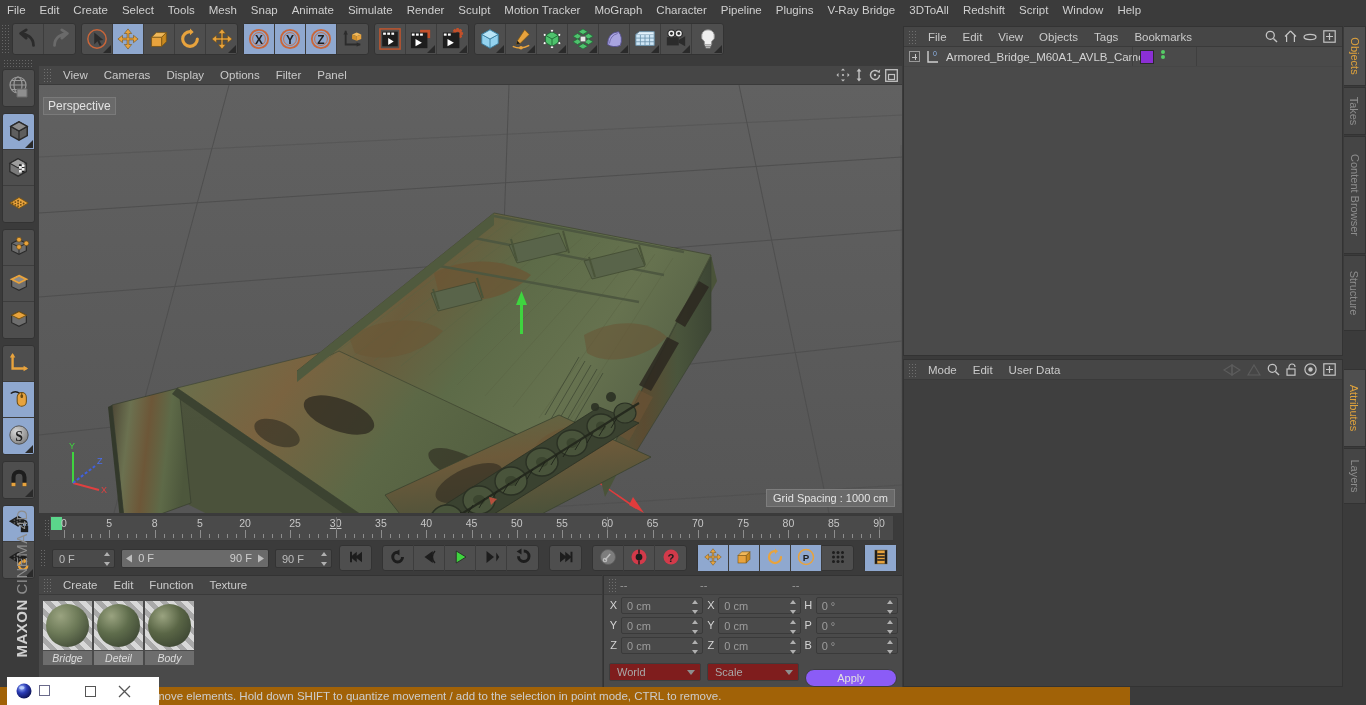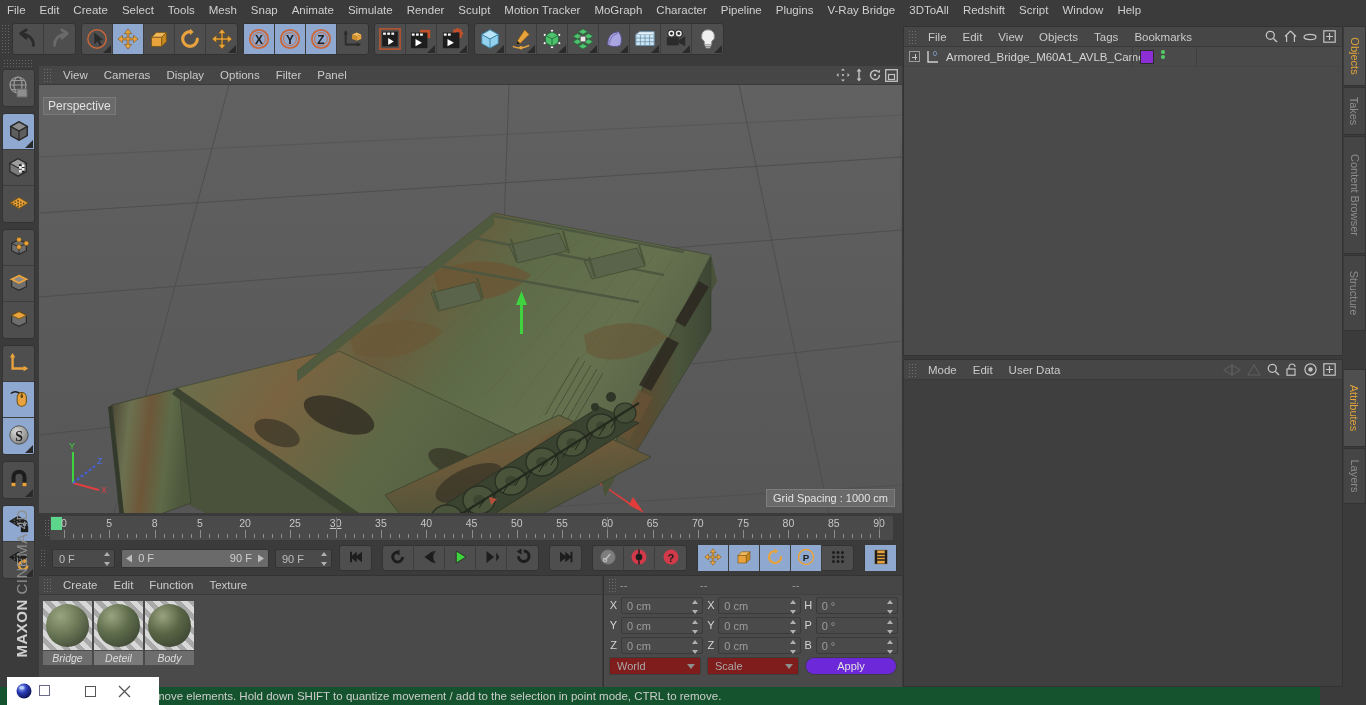--- a/index.html
+++ b/index.html
@@ -228,22 +228,22 @@
   .ddl{
     flex:1; height:18px; background:#7f1d1d; border:1px solid #3d3d3d; border-radius:2px;
     position:relative; color:#a8a8a8; font-size:11px; line-height:17px; padding-left:7px;
   }
   .ddl .arw{
     position:absolute; right:5px; top:6px;
     border-left:4px solid transparent; border-right:4px solid transparent;
     border-top:5px solid #8e8e8e;
   }
   .applybtn{
-    width:92px; height:18px; background:#6d28d9; border:1px solid #3d3d3d;
-    border-radius:9px; text-align:center; font-size:11px; color:#e0e0e0; line-height:17px;
+    width:92px; height:18px; background:#8b5cf6; border:1px solid #3d3d3d;
+    border-radius:9px; text-align:center; font-size:11px; color:#e0e0e0; line-height:17px;margin-top:12px;
   }
 
   
   .objmgr{
     position:absolute; left:903px; top:26px; width:440px; height:330px;
     background:#4a4a4a; border:1px solid #333;
   }
   .omhead{
     height:20px; background:#464646; display:flex; align-items:center;
     border-bottom:1px solid #3a3a3a;
@@ -296,22 +296,22 @@
     display:flex; align-items:center; justify-content:center;
   }
   .vtab span{
     transform:rotate(90deg); white-space:nowrap; font-size:11px; color:#8d8d8d;
   }
   .vtab.active{ background:#4f4f4f; }
   .vtab.active span{ color:#e0a33c; }
 
   
   .statusbar{
-    position:absolute; left:0; top:687px; width:1320px; height:18px;
-    background:#14532d; display:flex; align-items:center;
+    position:absolute; left:0; top:687px; width:1130px; height:18px;
+    background:#a16207; display:flex; align-items:center;
   }
   .statustext{ font-size:11.5px; color:#cdcdcd; padding-left:155px; }
 
   
   .overlaywin{
     position:absolute; left:7px; top:677px; width:152px; height:28px;
     background:#ffffff; display:flex; align-items:center;
   }
   .ovicon{ width:22px; height:22px; margin-left:8px; position:relative;}
   .ovsq{

